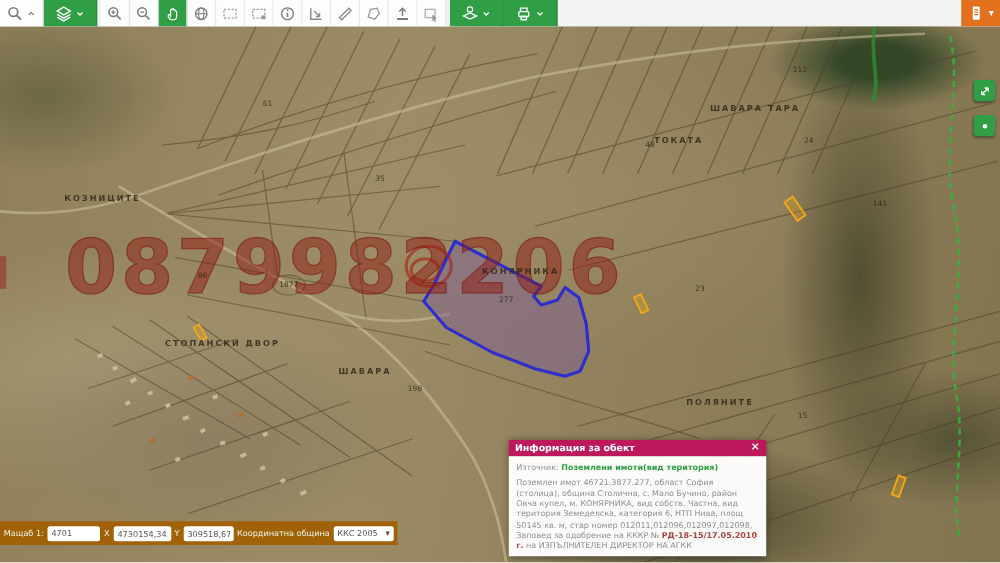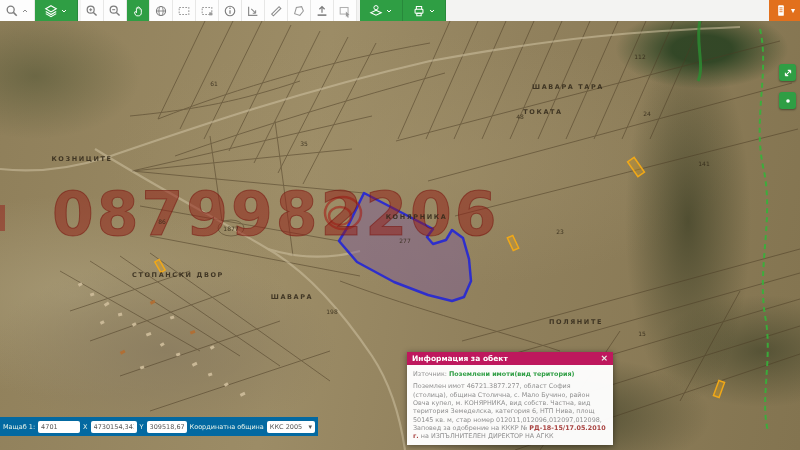--- a/index.html
+++ b/index.html
@@ -53,21 +53,21 @@
     box-shadow:0 1px 6px rgba(0,0,0,.45);font-size:6.4px;}
   #popup-header{height:13px;background:#be185d;color:#fff;display:flex;align-items:center;
     justify-content:space-between;padding:0 5px;font-size:7.5px;font-weight:bold;}
   #popup-close{cursor:pointer;font-size:9px;line-height:9px;color:#e8f5ea;}
   #popup-body{background:rgba(255,255,255,.97);padding:5px 6px 4px 6px;color:#8f8f8f;line-height:1.3;}
   #popup-source{margin-bottom:4px;}
   #popup-source .src-val{color:#2f9e44;font-weight:bold;}
   #popup-desc .ord-bold{color:#a94442;font-weight:bold;}
 
   
-  #statusbar{position:absolute;left:0;top:417px;width:318px;height:19px;background:#0369a1;z-index:32;
+  #statusbar{position:absolute;left:0;top:417px;width:318px;height:19px;background:#a16207;z-index:32;
     display:flex;align-items:center;padding:0 3px;gap:3px;box-sizing:border-box;}
   #statusbar label{color:#eaf6ec;font-size:6.5px;white-space:nowrap;}
   #statusbar input{height:12px;border:none;border-radius:2px;font-size:6.5px;color:#555;
     padding:0 3px;font-family:"DejaVu Sans",sans-serif;box-sizing:border-box;background:#fff;}
   #scale-input{width:42px;}
   #x-input{width:46px;}
   #y-input{width:40px;}
   #crs-select{width:62px;height:12px;background:#fff;border-radius:2px;color:#555;font-size:6.5px;
     display:flex;align-items:center;justify-content:space-between;padding:0 3px;cursor:pointer;box-sizing:border-box;}
   #crs-select .caret{color:#555;font-size:7px;}
@@ -137,21 +137,21 @@
 
     <g fill="none" stroke="rgba(165,30,22,0.6)" stroke-width="2.5">
       <ellipse cx="343" cy="192" rx="18" ry="16"></ellipse>
       <ellipse cx="340" cy="195" rx="11" ry="9"></ellipse>
       <rect x="0" y="184" width="5" height="26" fill="rgba(150,30,25,0.5)" stroke="none"></rect>
     </g>
   </svg>
   <div id="watermark">0879982206</div>
   <div id="map-labels">
       <span class="map-place-label" style="left: 402px; top: 196px; padding-left: 29px;">КОНЯРНИКА</span>
-      <span class="map-place-label" style="left: 568px; top: 66px;">ШАВАРА ТАРА</span>
+      <span class="map-place-label" style="left: 604px; top: 66px;">ШАВАРА ТАРА</span>
       <span class="map-place-label" style="left: 543px; top: 91px;">ТОКАТА</span>
       <span class="map-place-label" style="left: 576px; top: 301px; text-align: center;">ПОЛЯНИТЕ</span>
       <span class="map-place-label" style="left: 178px; top: 254px;">СТОПАНСКИ ДВОР</span>
       <span class="map-place-label" style="left: 292px; top: 276px;">ШАВАРА</span>
       <span class="map-place-label" style="left: 82px; top: 138px;">КОЗНИЦИТЕ</span>
     </div>
   <div id="map-numbers">
       <span class="map-parcel-number" style="left: 405px; top: 219px;">277</span>
       <span class="map-parcel-number" style="left: 231px; top: 207px;">1877</span>
       <span class="map-parcel-number" style="left: 640px; top: 35px;">112</span>

